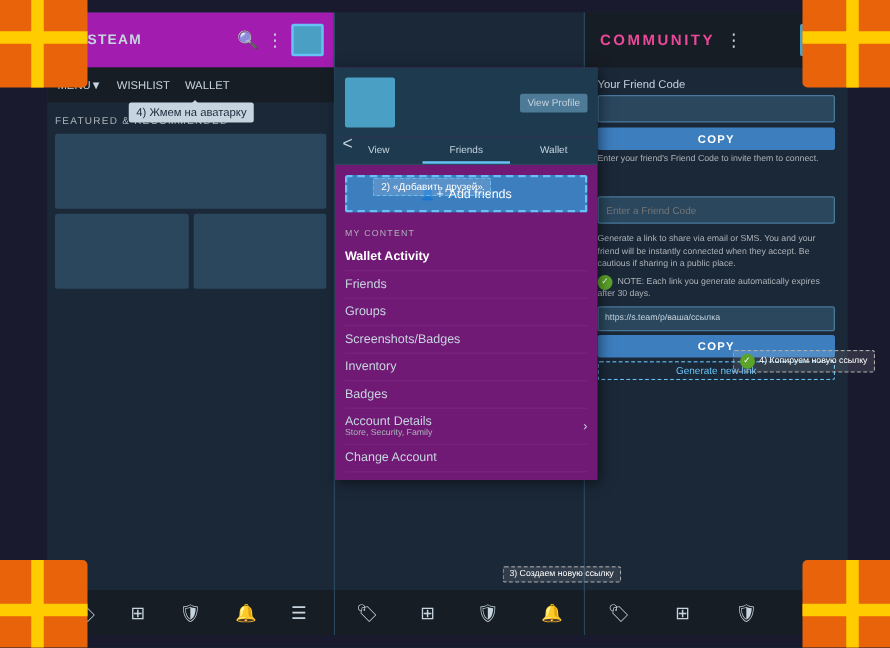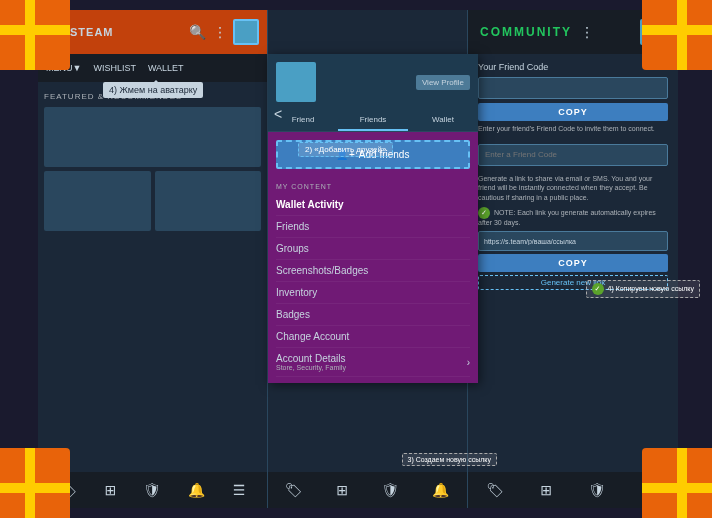--- a/index.html
+++ b/index.html
@@ -144,21 +144,21 @@
       width: 230px;
       height: 100%;
       background: #1b2838;
       display: flex;
       flex-direction: column;
       border-right: 1px solid #2a475e;
     }
 
     .steam-header {
       height: 44px;
-      background: #c2410c;
+      background: #a21caf;
       display: flex;
       align-items: center;
       padding: 0 8px;
       gap: 6px;
     }
 
     .steam-logo {
       display: flex;
       align-items: center;
       gap: 4px;
@@ -448,21 +448,21 @@
     .community-header {
       height: 44px;
       background: #171d25;
       display: flex;
       align-items: center;
       padding: 0 12px;
       gap: 8px;
     }
 
     .community-title {
-      color: #22c55e;
+      color: #ec4899;
       font-size: 12px;
       font-weight: bold;
       letter-spacing: 2px;
     }
 
     .community-dots {
       color: #c6d4df;
       font-size: 14px;
       cursor: pointer;
     }
@@ -514,21 +514,21 @@
 
     .enter-code-input {
       width: 100%;
       background: #2a475e;
       border: 1px solid #4a7a9b;
       color: #888;
       font-size: 8px;
       padding: 4px 6px;
       border-radius: 2px;
       height: 22px;
-      margin-top: 8px;
+      margin-top: 22px;
     }
 
     .quick-invite-title {
       color: #c6d4df;
       font-size: 9px;
       font-weight: bold;
       margin-bottom: 3px;
     }
 
     .quick-invite-desc {
@@ -696,46 +696,46 @@
 
     <div class="profile-popup">
       <div class="profile-popup-header">
         <div class="profile-avatar"></div>
         <button class="view-profile-btn">View Profile</button>
       </div>
 
       <div class="step2-label">2) «Добавить друзей»</div>
 
       <div class="profile-tabs">
-        <div class="profile-tab">Friend</div>
+        <div class="profile-tab">View</div>
         <div class="profile-tab" style="border-bottom: 2px solid #67c1f5;">Friends</div>
         <div class="profile-tab">Wallet</div>
       </div>
 
       <div class="add-friends-btn">
         <span>👤+</span>
         <span>Add friends</span>
       </div>
 
       <div class="my-content-section">
         <div class="my-content-label">MY CONTENT</div>
         <div class="menu-item menu-item-bold">Wallet Activity</div>
         <div class="menu-item">Friends</div>
         <div class="menu-item">Groups</div>
         <div class="menu-item">Screenshots/Badges</div>
         <div class="menu-item">Inventory</div>
         <div class="menu-item">Badges</div>
-        <div class="menu-item">Change Account</div>
         <div class="menu-item menu-item-arrow">
           <div>
             <div>Account Details</div>
             <div style="font-size:7px; color:#acb2b8;">Store, Security, Family</div>
           </div>
           <span style="color:#c6d4df; font-size:10px;">›</span>
         </div>
+        <div class="menu-item">Change Account</div>
       </div>
     </div>
 
     <div class="middle-bottom-bar">
       <span class="bottom-icon">🏷</span>
       <span class="bottom-icon">⊞</span>
       <span class="bottom-icon">🛡</span>
       <span class="bottom-icon">🔔</span>
     </div>
   </div>

